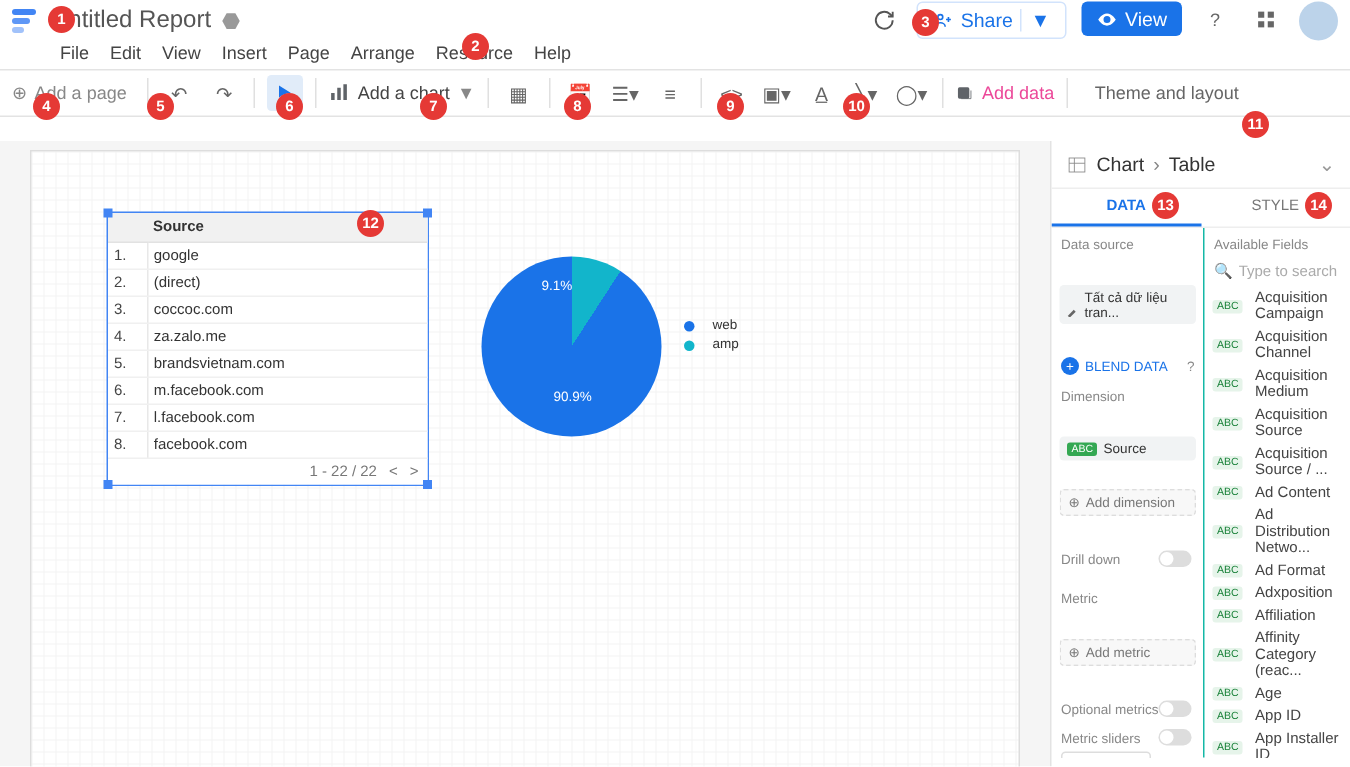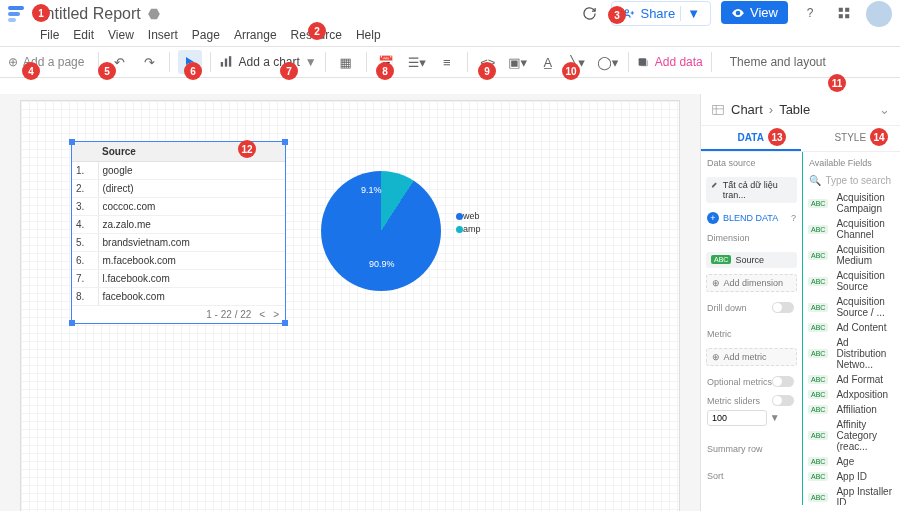--- a/index.html
+++ b/index.html
@@ -46,34 +46,34 @@
   .tbl td{padding:3px 4px; border-bottom:1px solid #f0f0f0;}
   .tbl td:first-child{width:26px; border-right:1px solid #e8e8e8; text-align:left; color:#444;}
   .pager{display:flex; justify-content:flex-end; align-items:center; gap:8px; font-size:10px; padding:3px 6px; color:#777;background:#fff;}
   
   .pie-area{position:absolute; left:300px; top:70px;}
   .pie{width:120px;height:120px;border-radius:50%;
     background:conic-gradient(#12b5cb 0deg 33deg, #1a73e8 33deg 360deg); position:relative;}
   .pie-label1{position:absolute; top:14px; left:40px; font-size:9px; color:#fff;}
   .pie-label2{position:absolute; bottom:22px; left:48px; font-size:9px; color:#fff;}
   .legend{position:absolute; left:135px; top:40px; font-size:9px;}
-  .legend div{display:flex;align-items:center; gap:0; margin-bottom:3px;}
+  .legend div{display:flex;align-items:flex-end; gap:12px; margin-bottom:3px;}
   .dot{width:7px;height:7px;border-radius:50%;}
   
   .rightpanel{position:absolute; top:94px; right:0; width:200px; bottom:0; border-left:1px solid #e3e3e3; background:#fff; overflow:hidden;}
   .bread{display:flex; align-items:center; gap:6px; padding:8px 10px; font-size:13px; border-bottom:1px solid #eee;}
   .bread .chev{color:#999; margin-left:auto;}
   .tabs2{display:flex; border-bottom:1px solid #eee;}
   .tabs2 div{flex:1; text-align:center; font-size:10px; padding:6px 0; color:#777; cursor:pointer;}
   .tabs2 .act{ color:#1a73e8; border-bottom:2px solid #1a73e8; font-weight:bold;}
   .panel-cols{display:flex; height:calc(100% - 64px);}
   .colA{width:102px; border-right:1px solid #14b8a6; overflow-y:auto; font-size:10px;}
   .colB{flex:1; overflow-y:auto; font-size:10px;}
   .sec-title{color:#888; font-size:9px; padding:6px 6px 3px 6px;}
-  .chip{display:flex; align-items:flex-start; gap:4px; margin:6px 5px; padding:3px 5px; border-radius:3px; background:#f1f3f4; font-size:9px;}
+  .chip{display:flex; align-items:flex-end; gap:4px; margin:19px 5px; padding:3px 5px; border-radius:3px; background:#f1f3f4; font-size:9px;}
   .chip .badge{font-size:7px; padding:1px 3px; border-radius:2px; color:#fff;}
   .badge.abc{background:#34a853;}
   .chip.add{ color:#777; background:#f8f8f8; border:1px dashed #ddd;}
   .plus-blend{display:flex;align-items:center; gap:4px; padding:3px 6px; color:#1a73e8; font-size:9px; cursor:pointer;}
   .toggle{width:22px;height:11px;border-radius:6px;background:#ddd; position:relative; margin-left:auto; margin-right:6px;}
   .toggle::after{content:"";position:absolute;width:9px;height:9px;background:#fff;border-radius:50%;top:1px;left:1px;}
   .row-flex{display:flex; align-items:center; padding:4px 2px 4px 6px;}
   .field-search{display:flex;align-items:center;gap:4px;padding:4px 6px; color:#aaa;}
   .field-item{display:flex;align-items:center;gap:8px; padding:2px 5px; color:#444;}
   .field-item .badge{font-size:7px;padding:1px 3px;border-radius:2px; background:#e6f4ea; color:#188038;}

